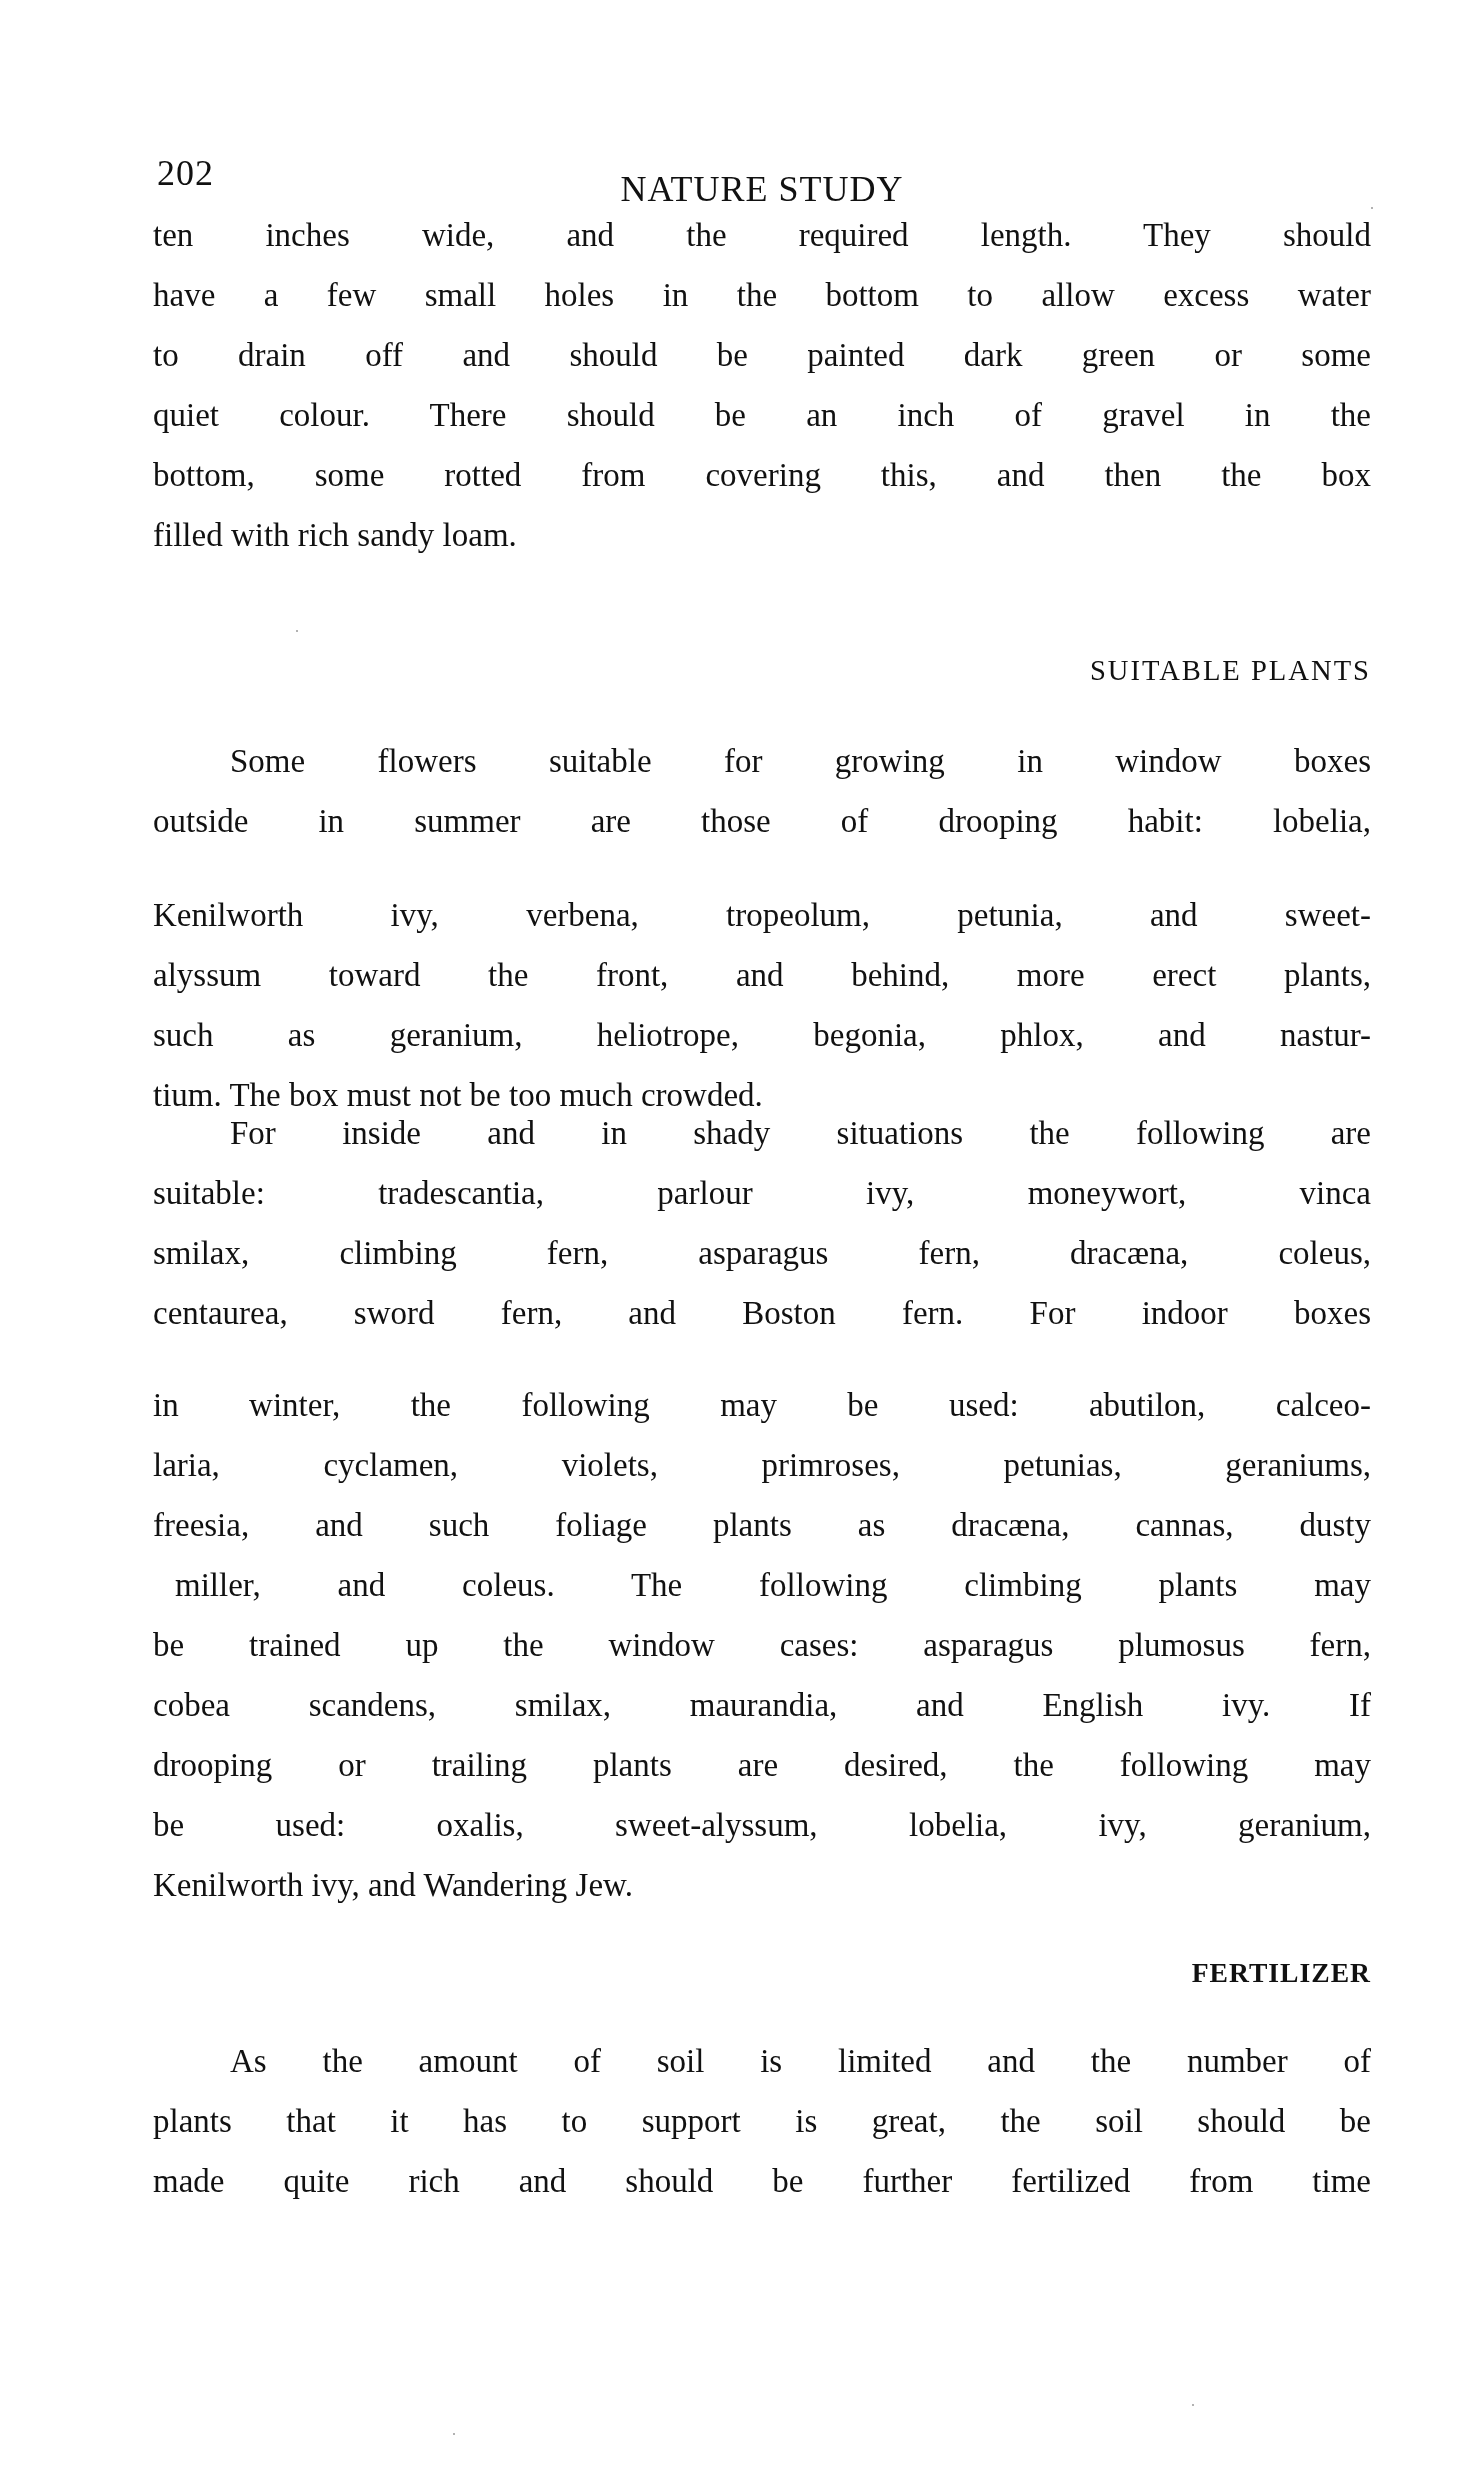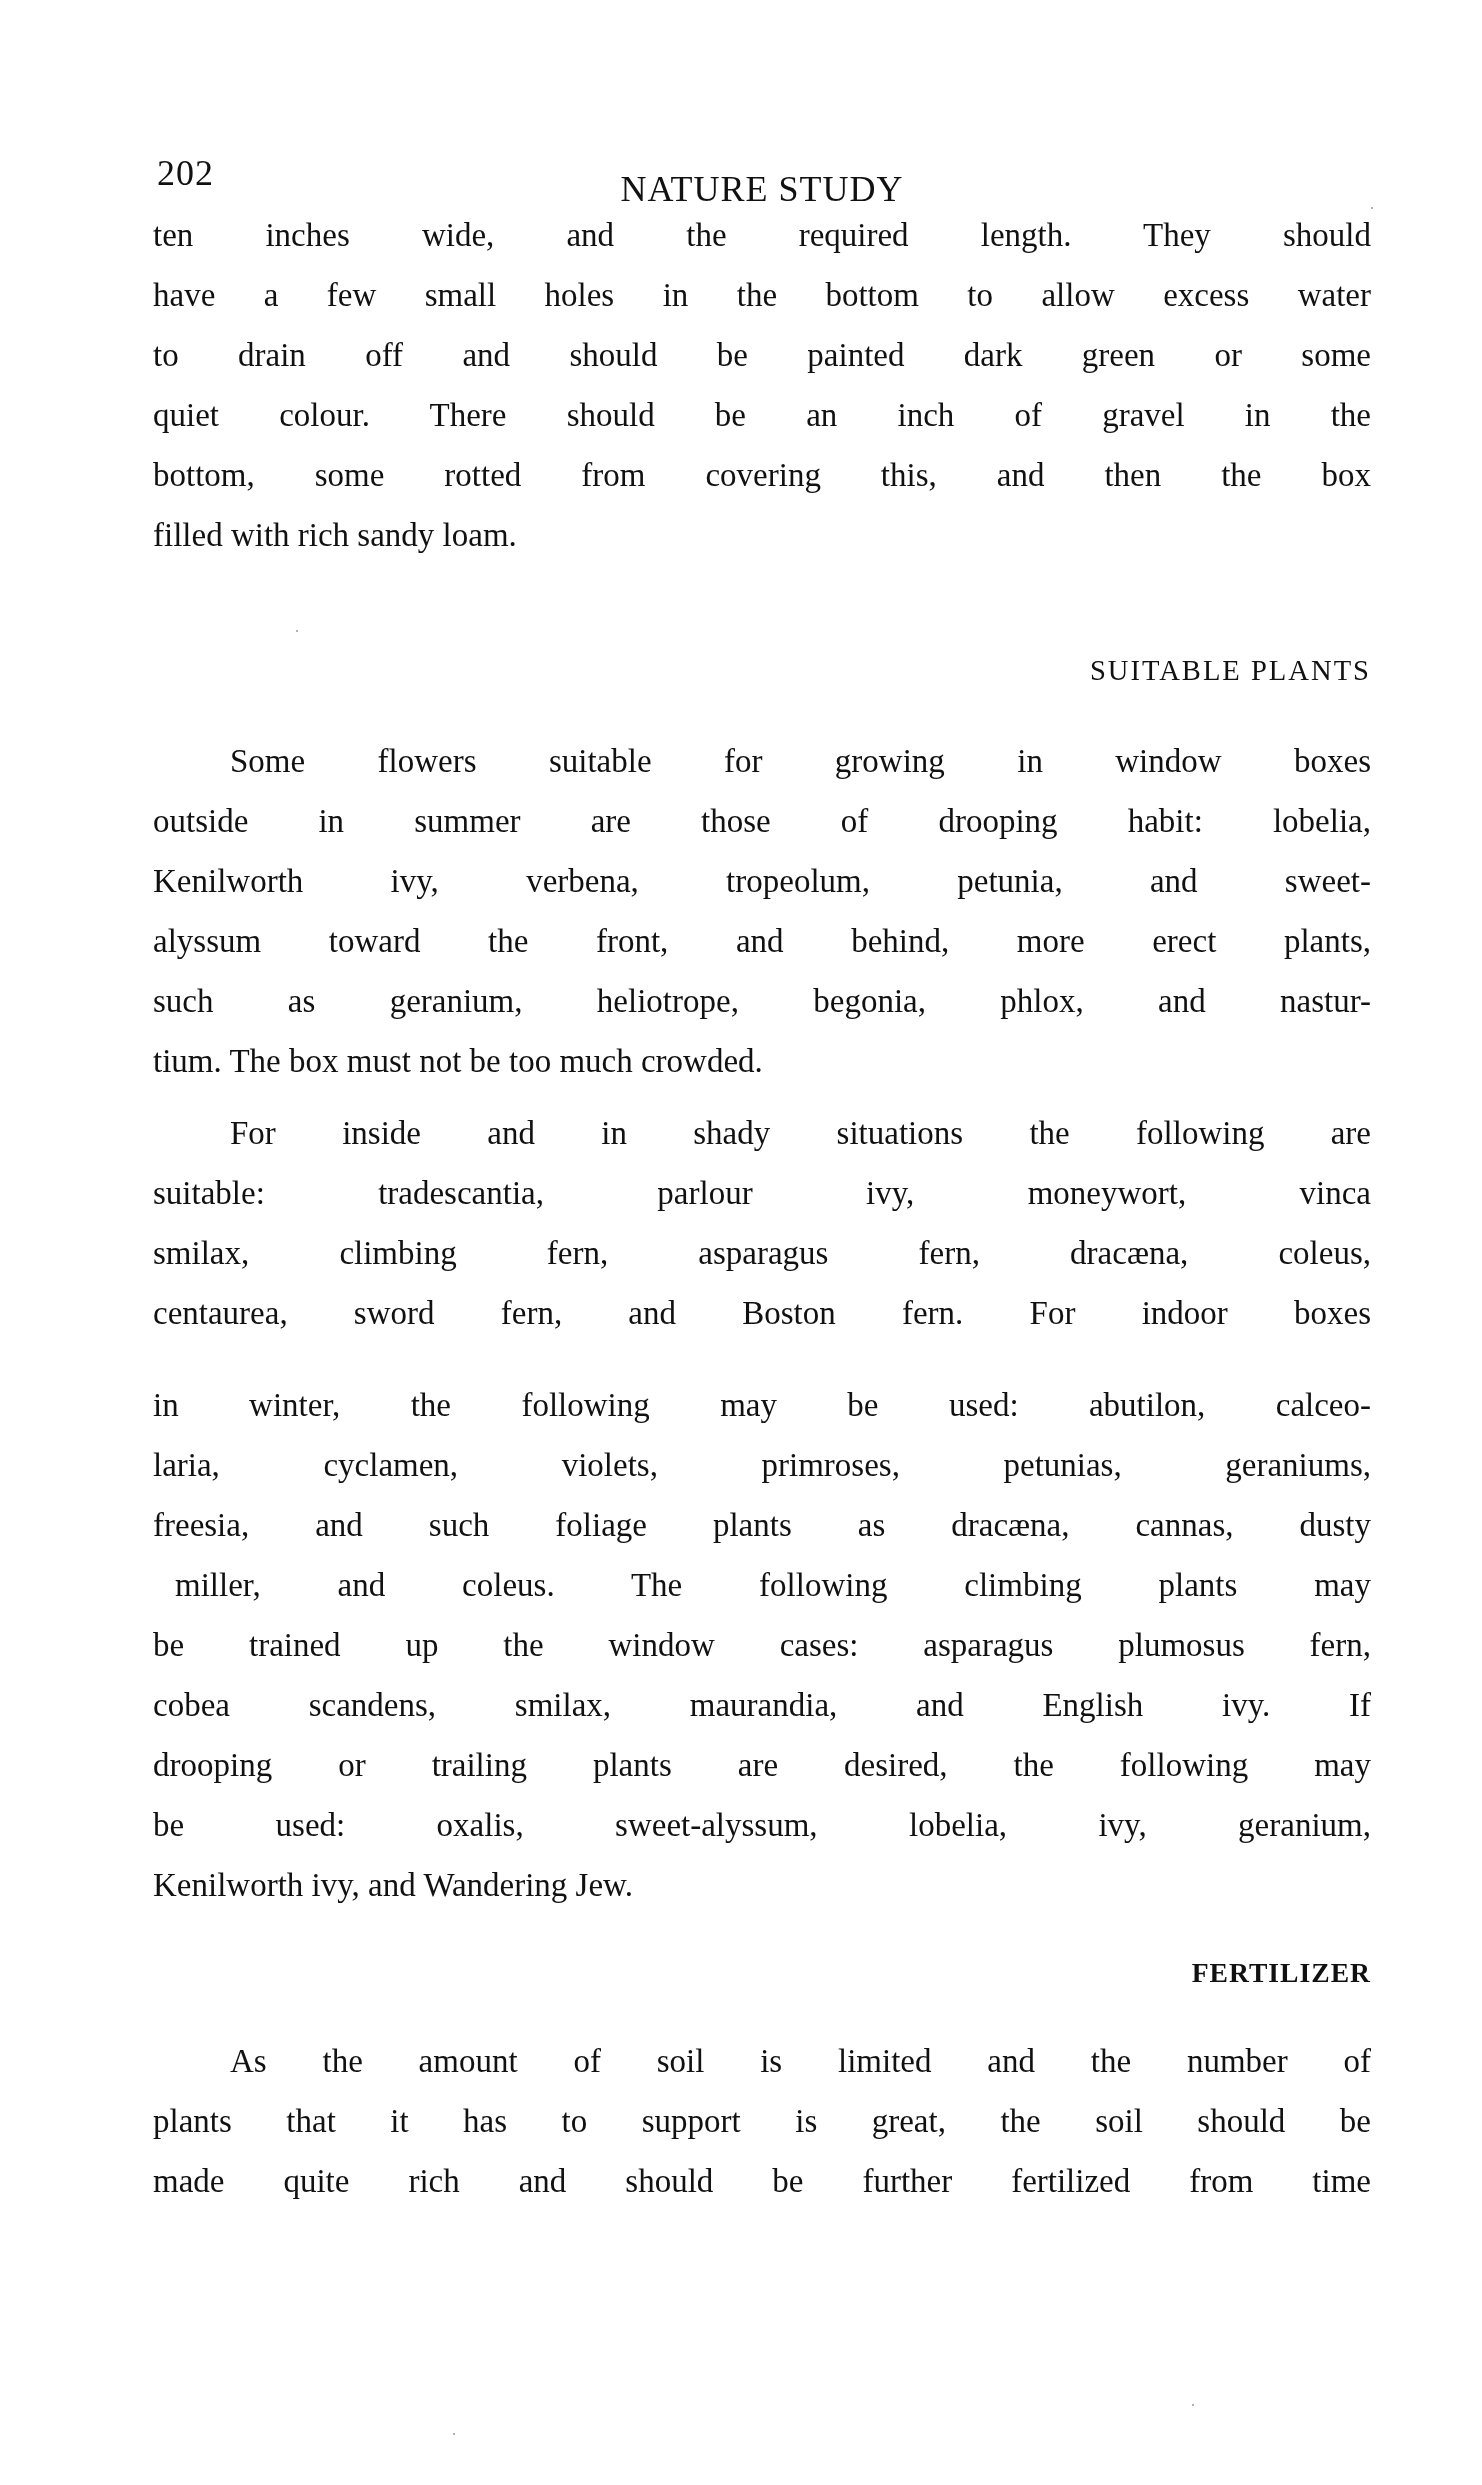--- a/index.html
+++ b/index.html
@@ -104,21 +104,21 @@
     <span class="line" style="white-space: nowrap; display: block;">quiet colour.  There should be an inch of gravel in the</span>
     <span class="line" style="white-space: nowrap; display: block;">bottom, some rotted from covering this, and then the box</span>
     <span class="line last">filled with rich sandy loam.</span>
   </div>
 
   <div class="section-heading" style="top:655px;">SUITABLE PLANTS</div>
 
   <div class="para" style="top:731px;">
     <span class="line indent" style="white-space: nowrap; display: block;">Some flowers suitable for growing in window boxes</span>
     <span class="line" style="white-space: nowrap; display: block;">outside in summer are those of drooping habit: lobelia,</span>
-    <span class="line" style="white-space: nowrap; display: block;">Kenilworth ivy, verbena, tropeolum, petunia, and sweet-</span>
+    <span class="line" style="white-space: nowrap; display: block; margin-top: 34px;">Kenilworth ivy, verbena, tropeolum, petunia, and sweet-</span>
     <span class="line" style="white-space: nowrap; display: block;">alyssum toward the front, and behind, more erect plants,</span>
     <span class="line" style="white-space: nowrap; display: block;">such as geranium, heliotrope, begonia, phlox, and nastur-</span>
     <span class="line last">tium.  The box must not be too much crowded.</span>
   </div>
 
   <div class="para" style="top:1103px;">
     <span class="line indent" style="white-space: nowrap; display: block;">For inside and in shady situations the following are</span>
     <span class="line" style="white-space: nowrap; display: block;">suitable: tradescantia, parlour ivy, moneywort, vinca</span>
     <span class="line" style="white-space: nowrap; display: block;">smilax, climbing fern, asparagus fern, dracæna, coleus,</span>
     <span class="line" style="white-space: nowrap; display: block;">centaurea, sword fern, and Boston fern.  For indoor boxes</span>

